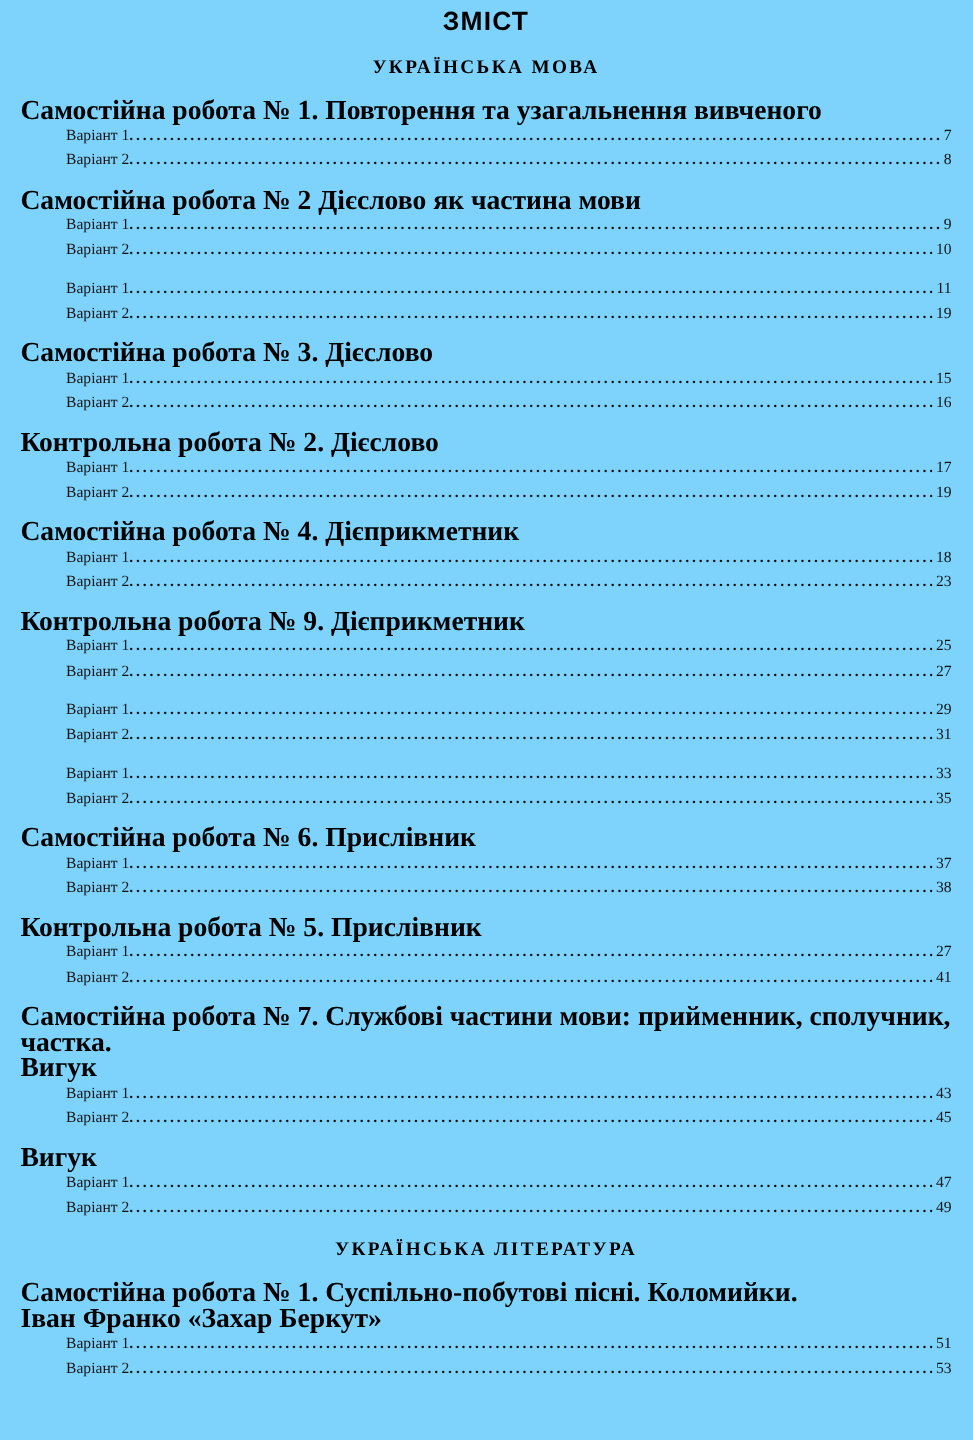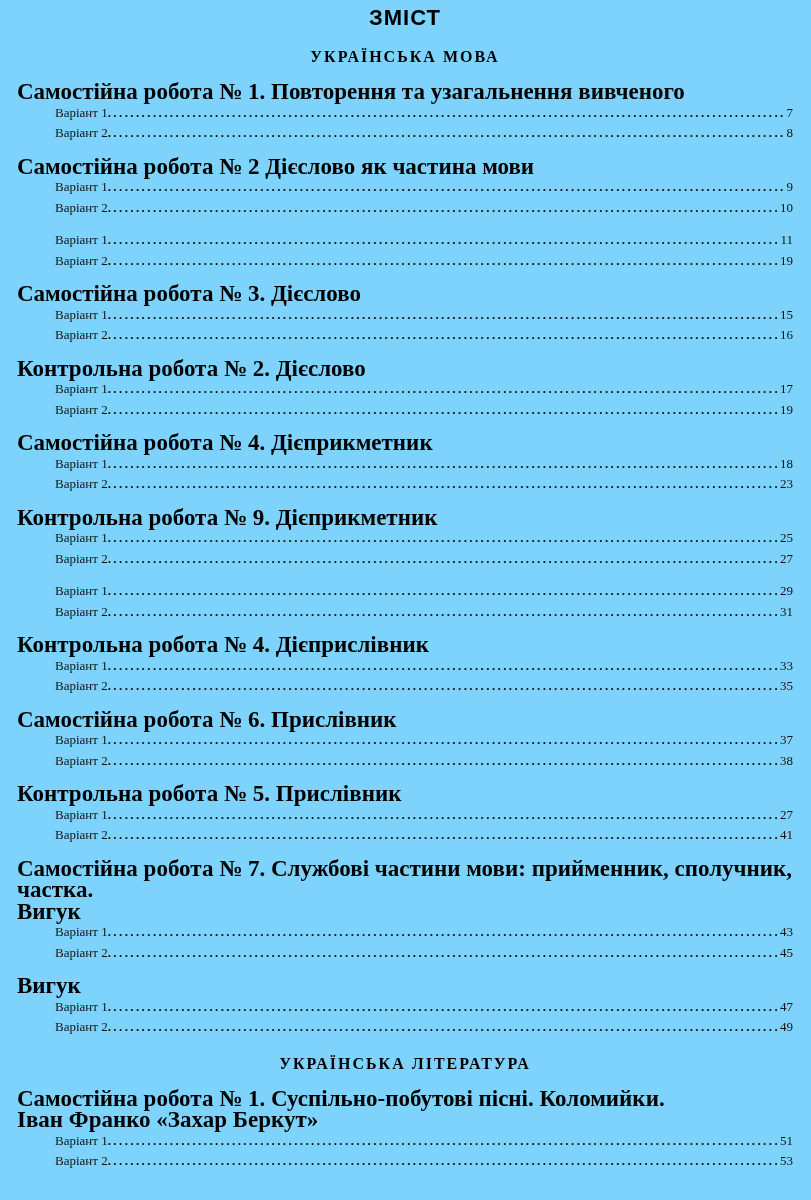--- a/index.html
+++ b/index.html
@@ -195,23 +195,20 @@
           <span class="dot-leader"></span>
           <span class="page-number">29</span>
         </div>
         <div class="variant-row">
           <span class="variant-label">Варіант 2</span>
           <span class="dot-leader"></span>
           <span class="page-number">31</span>
         </div>
       </div>
       <div class="toc-entry">
-        <div class="entry-title">
-          <span class="title-line">Контрольна робота № 4. Дієприслівник</span>
-        </div>
         <div class="variant-row">
           <span class="variant-label">Варіант 1</span>
           <span class="dot-leader"></span>
           <span class="page-number">33</span>
         </div>
         <div class="variant-row">
           <span class="variant-label">Варіант 2</span>
           <span class="dot-leader"></span>
           <span class="page-number">35</span>
         </div>

